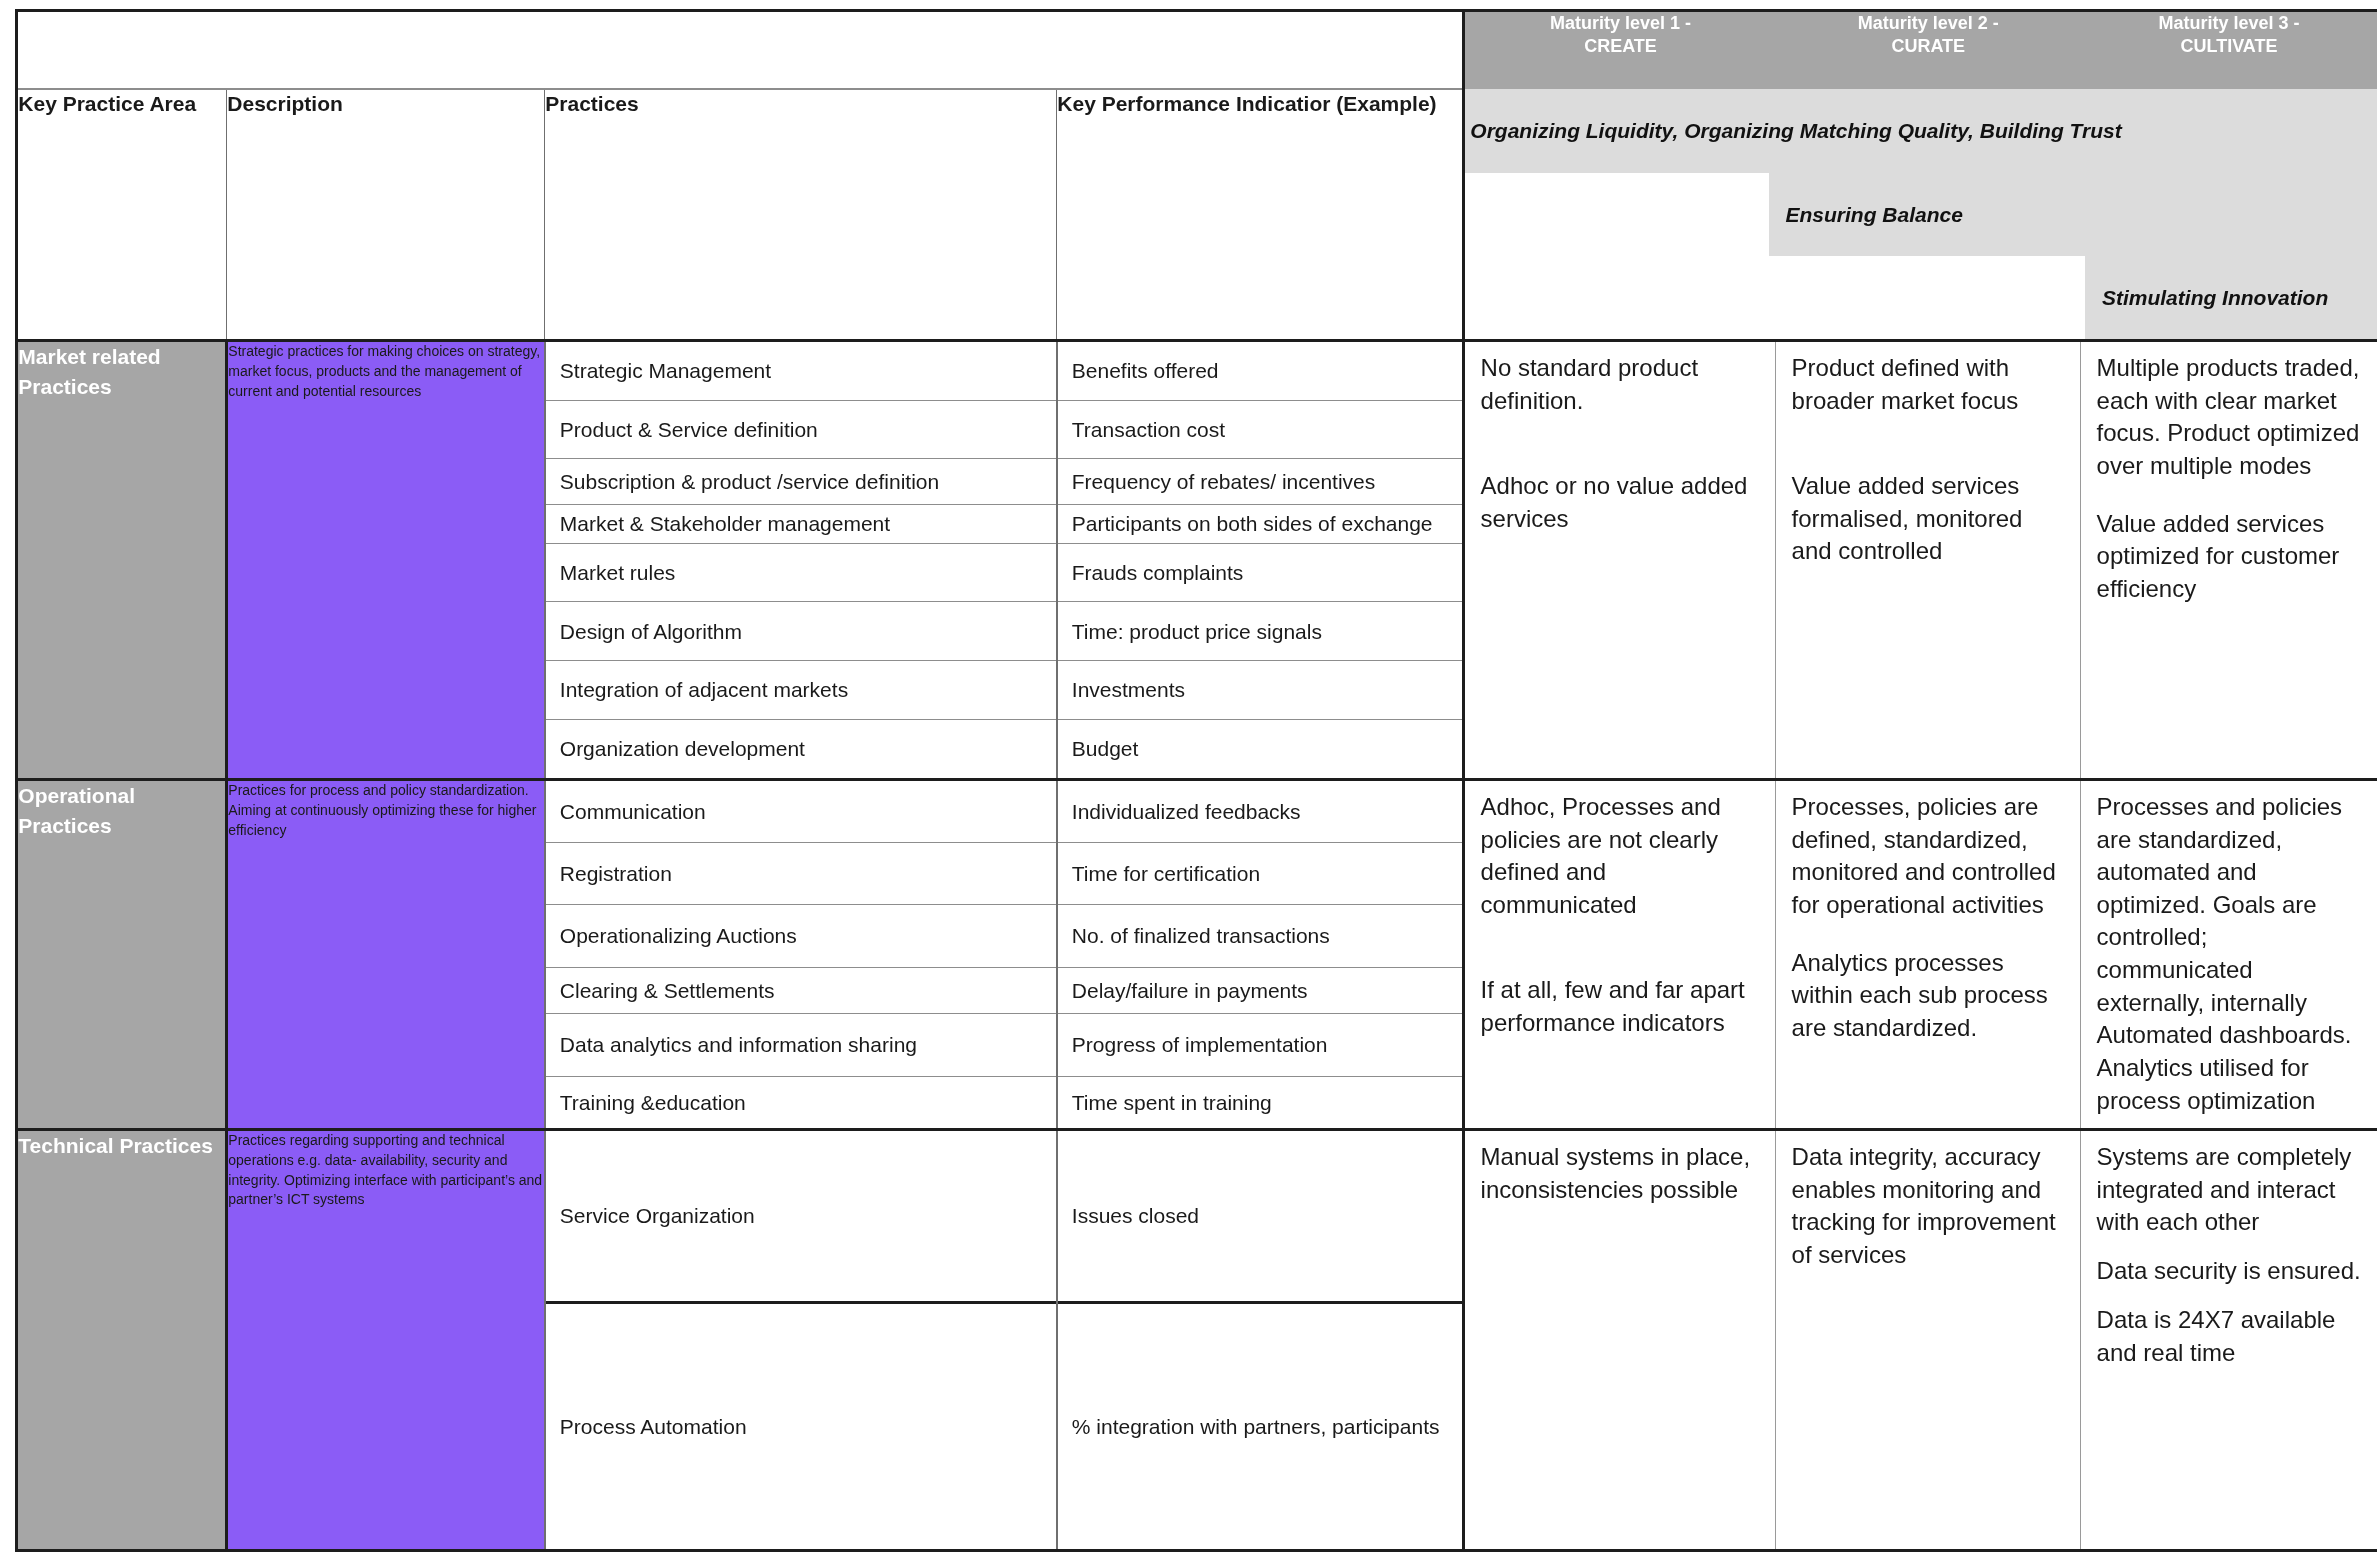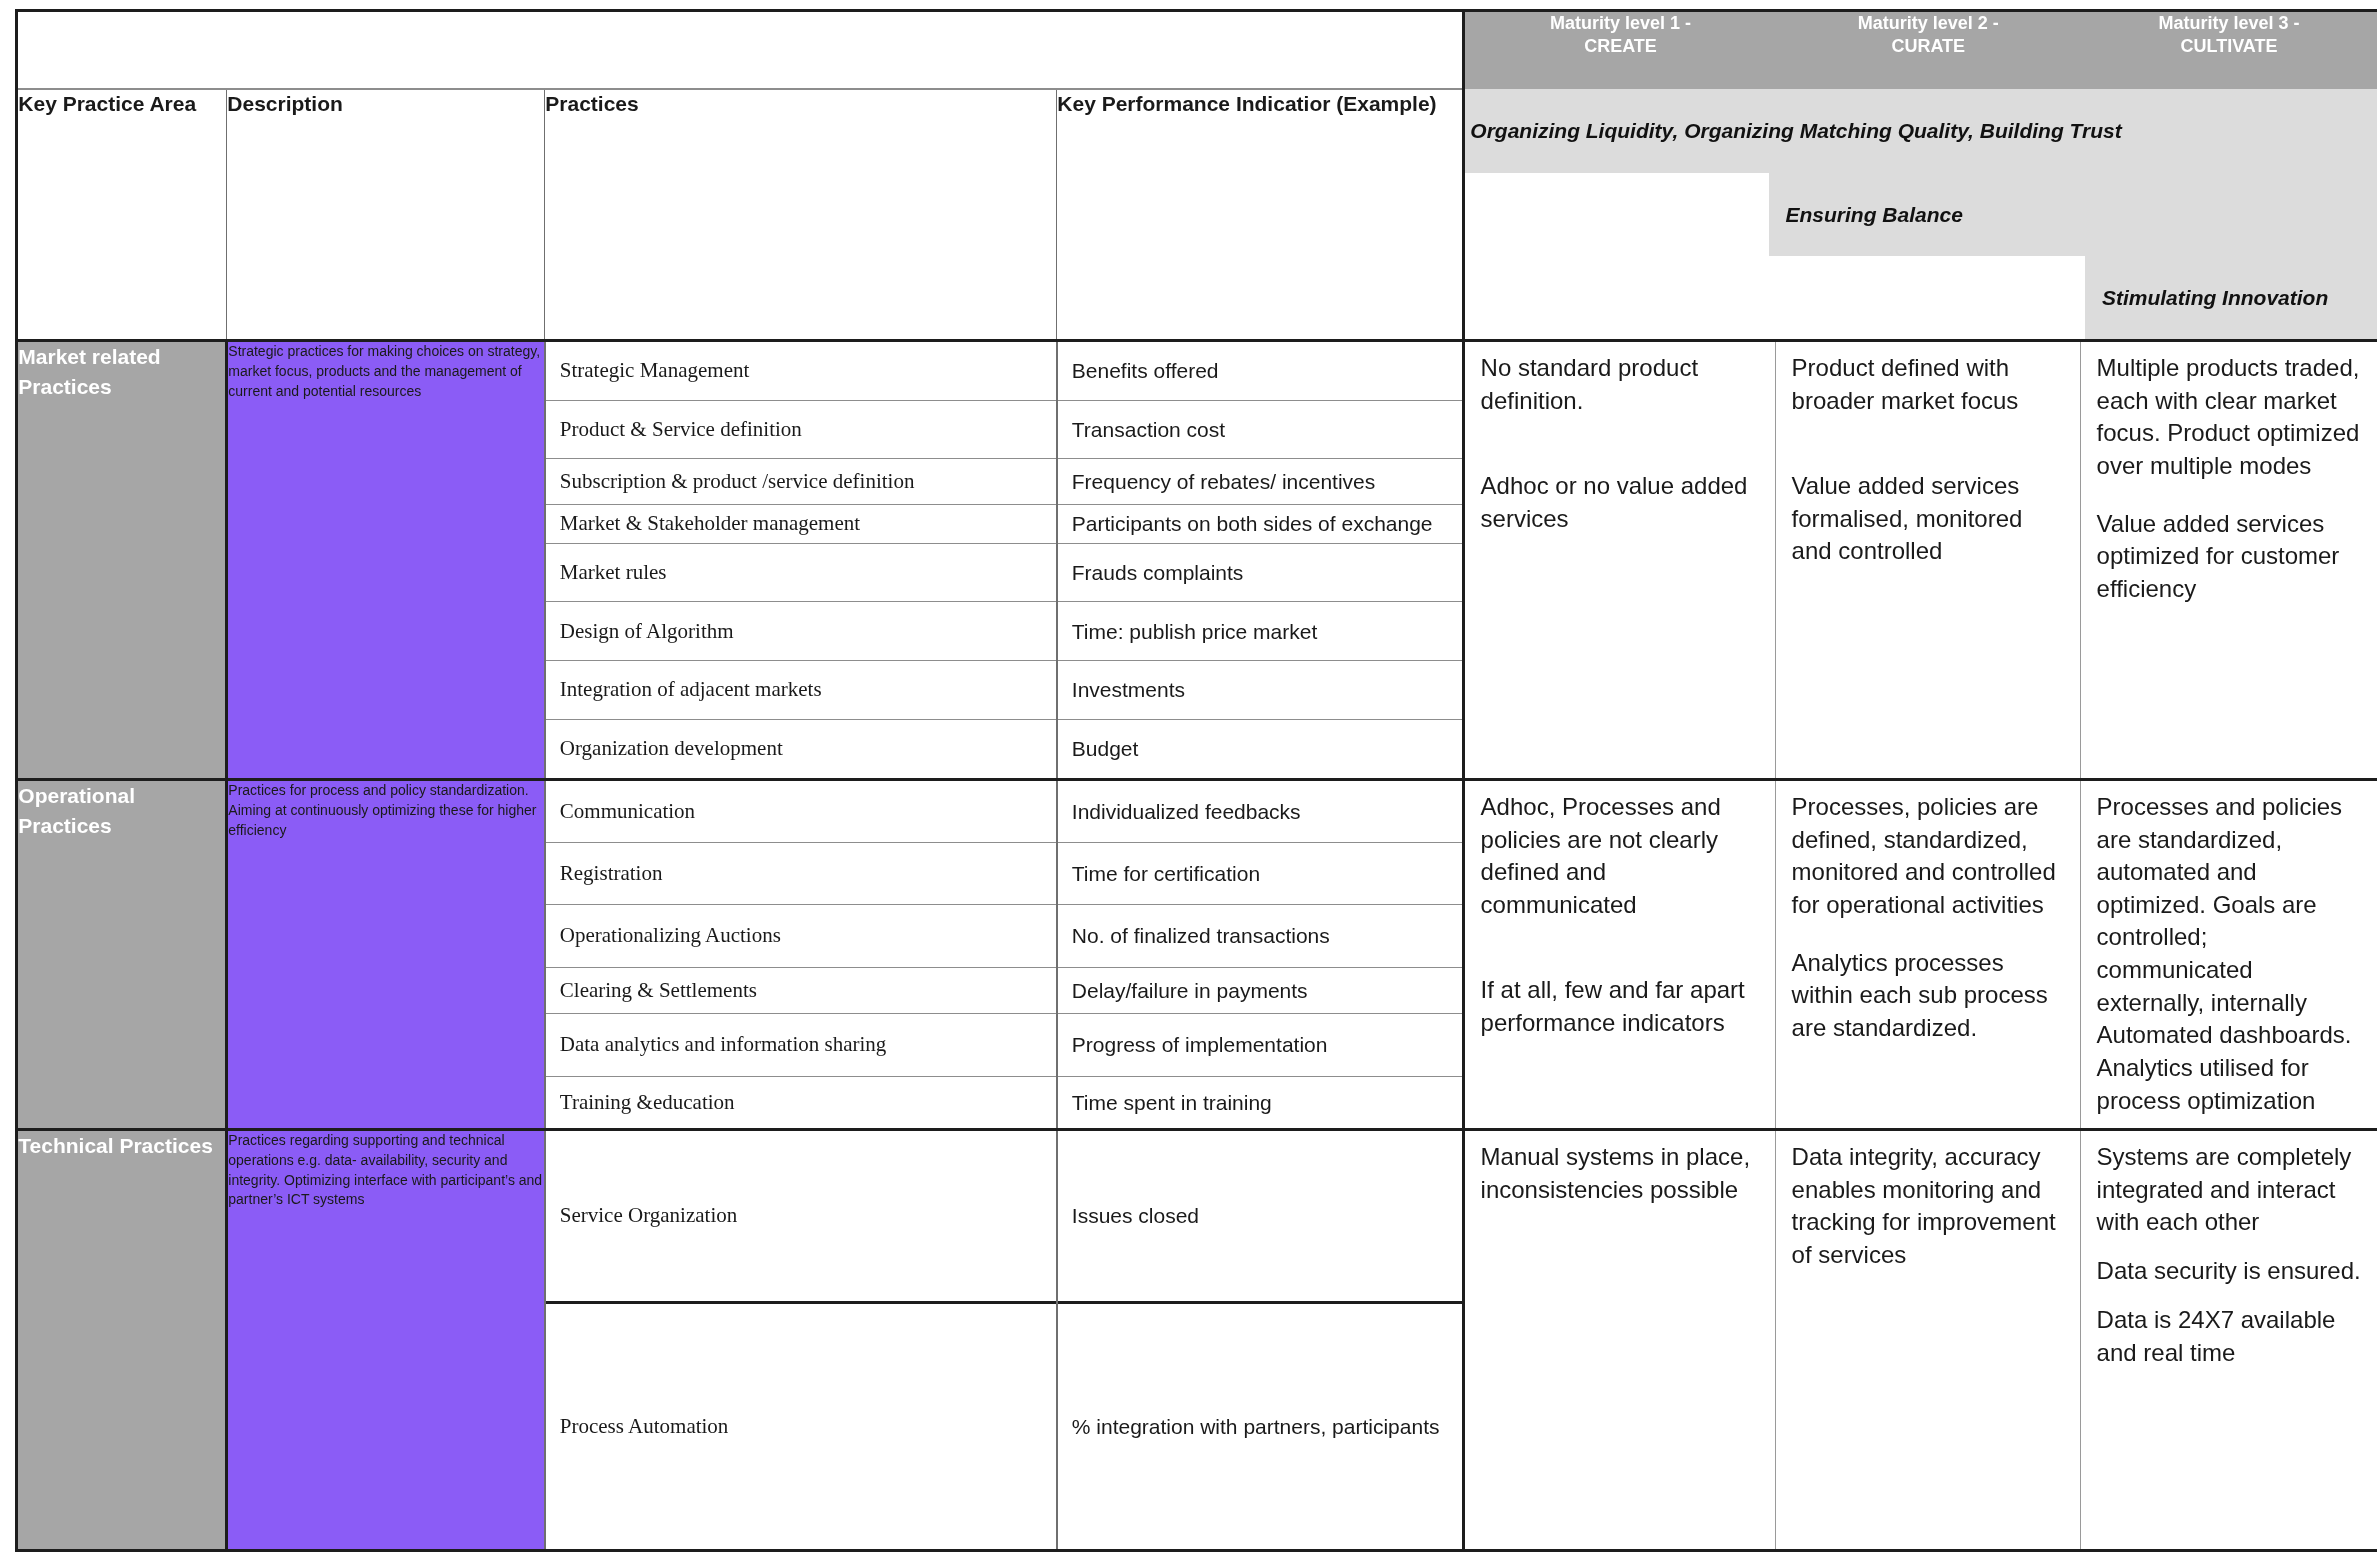--- a/index.html
+++ b/index.html
@@ -107,21 +107,21 @@
     padding:0 16.5px;
     border-right:2.5px solid #6f6f6f;
     border-bottom:3.2px solid #1d1d1d;
     background:#8b5cf6;
   }
   .sect-cell{
     border-bottom:3.2px solid #1d1d1d;
     padding:0;
     background:#fff;
   }
-  .sect-cell.vline{border-right:2.5px solid #6f6f6f;font-family:Liberation Serif, serif;}
+  .sect-cell.vline{border-right:2.5px solid #6f6f6f;}
   .sect-cell.m-right{border-right:1.3px solid #9a9a9a;}
   .sect-cell.m-last{border-right:none;}
 
   
   .stack{display:flex;flex-direction:column;height:100%;}
   .srow{
     display:flex;align-items:center;
     box-sizing:border-box;
     font-size:21px;
     line-height:1.3;
@@ -202,21 +202,21 @@
           <div class="srow nb">Organization development</div>
         </div>
       </td>
       <td class="sect-cell" style="border-right:3.2px solid #1d1d1d">
         <div class="stack">
           <div class="srow">Benefits offered</div>
           <div class="srow">Transaction cost</div>
           <div class="srow" style="flex:1.45">Frequency of rebates/ incentives</div>
           <div class="srow" style="flex:1.25">Participants on both sides of exchange</div>
           <div class="srow">Frauds complaints</div>
-          <div class="srow">Time: publish price market</div>
+          <div class="srow">Time: product price signals</div>
           <div class="srow">Investments</div>
           <div class="srow nb">Budget</div>
         </div>
       </td>
       <td class="sect-cell m-right">
         <div class="mtext">
           <p>No standard product definition.</p>
           <p style="margin-top:53px">Adhoc or no value added services</p>
         </div>
       </td>

